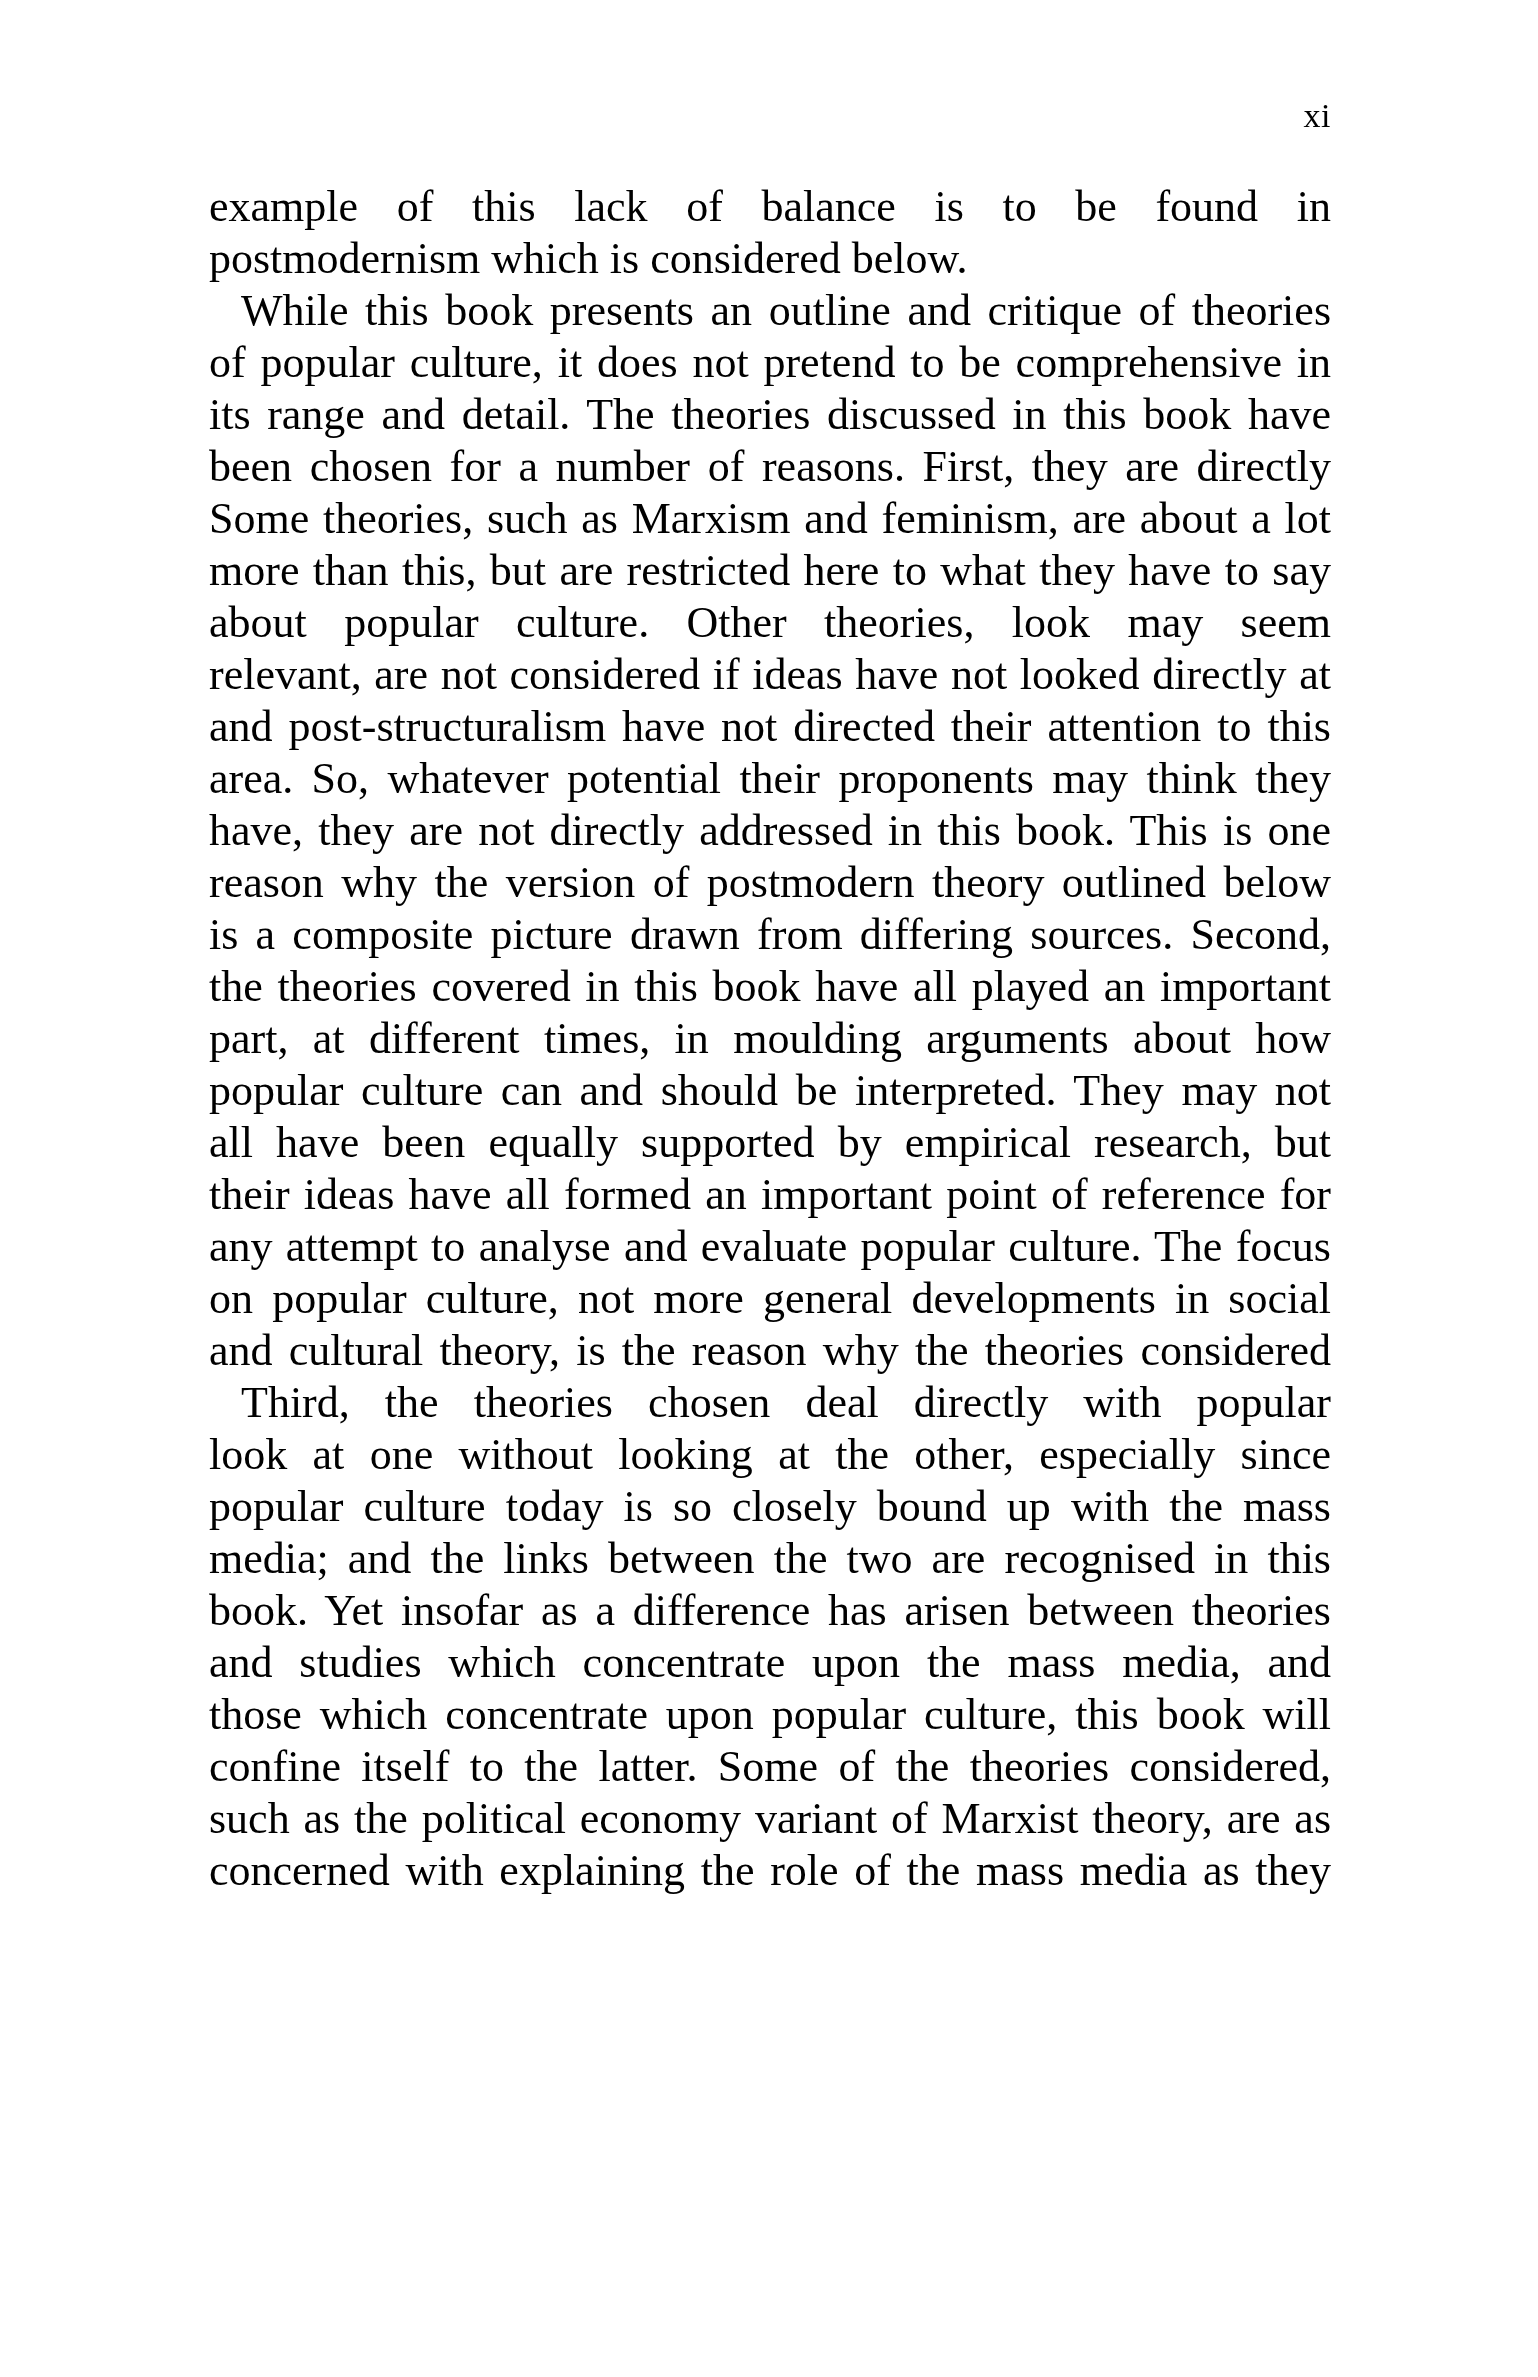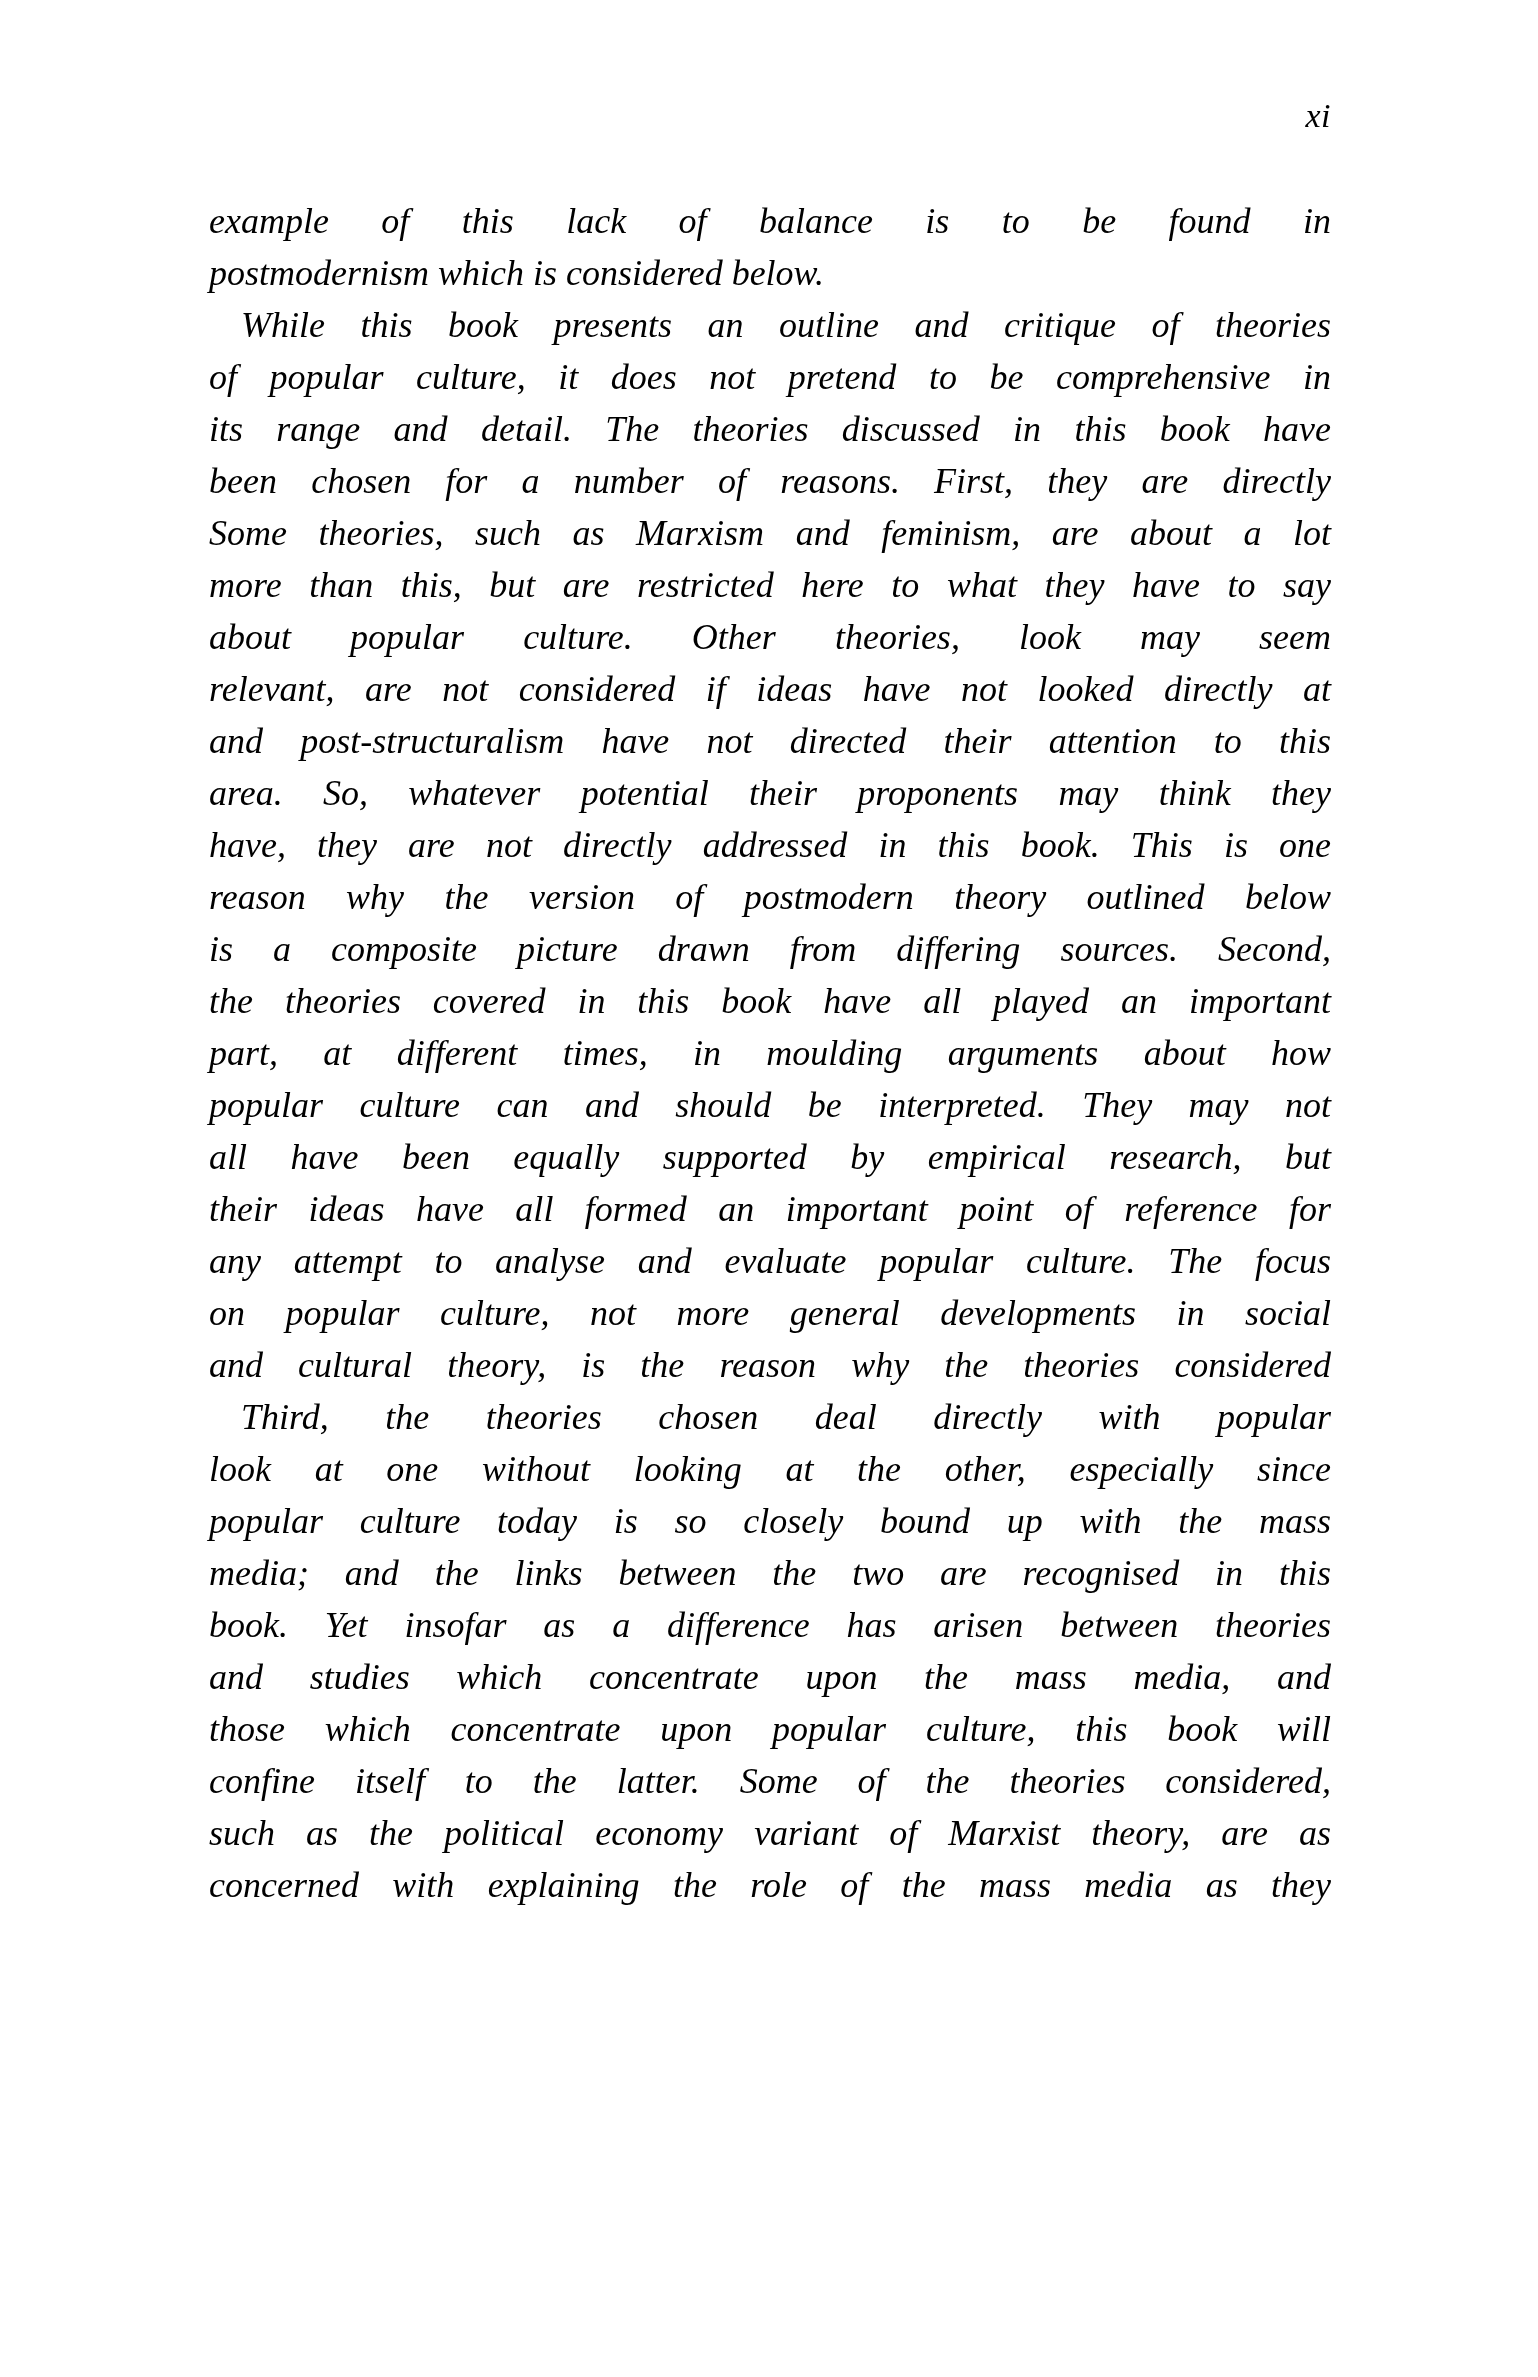--- a/index.html
+++ b/index.html
@@ -16,32 +16,31 @@
   }
   .page {
     width: 1538px;
     height: 2377px;
     background: #ffffff;
     position: relative;
   }
   .text-column {
     margin-left: 209px;
     width: 1122px;
-    font-style: italic;
   }
   .page-number {
     margin-top: 97px;
     font-size: 34px;
     line-height: 37px;
     text-align: right;
     letter-spacing: 0.5px;
   }
   .body-text {
-    margin-top: 61px;
-    font-size: 36px;
+    margin-top: 47px;
+    font-size: 44px;
   }
   .text-line {
     line-height: 52px;
     text-align: justify;
     text-align-last: justify;
     white-space: normal;
   }
   .text-line.para-end {
     text-align-last: left;
   }

